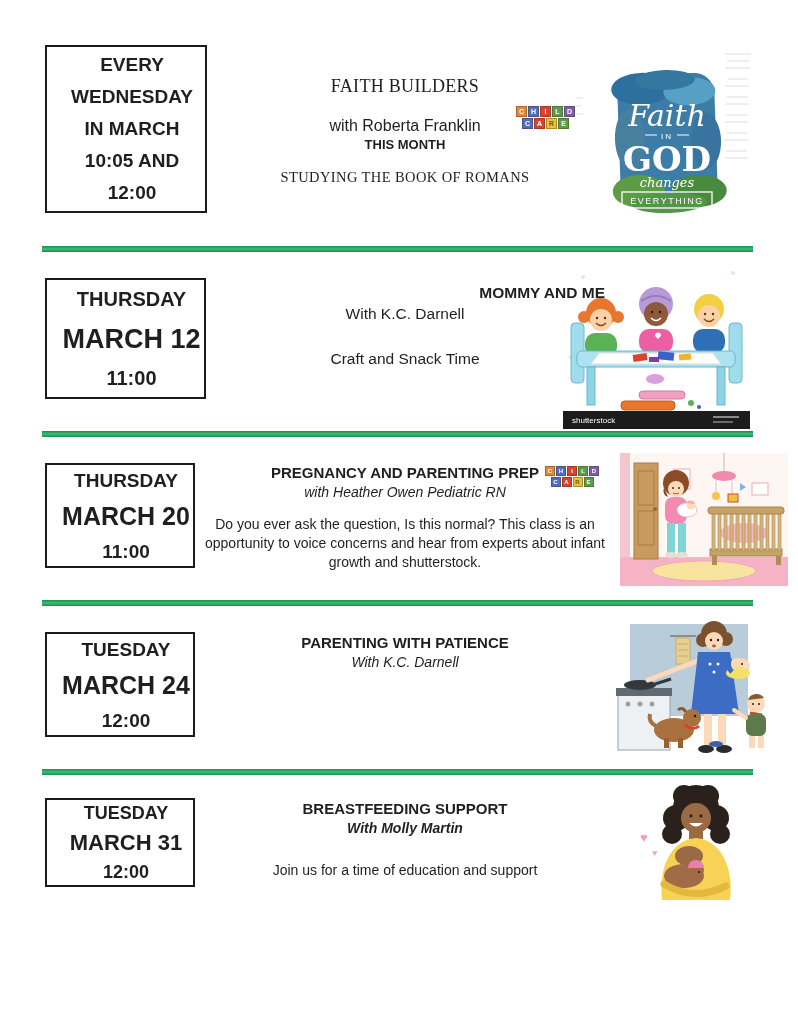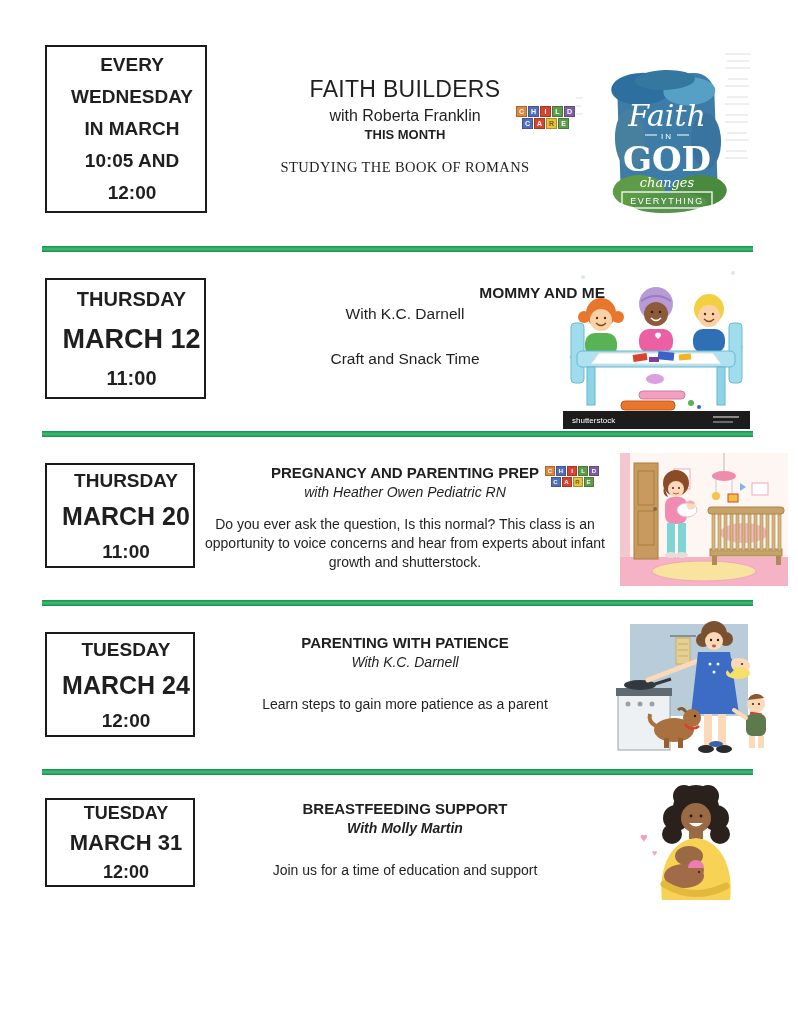--- a/index.html
+++ b/index.html
@@ -10,22 +10,22 @@
            background:linear-gradient(180deg,#14904a 0%,#3db873 45%,#3db873 55%,#14904a 100%);}
   .datebox{position:absolute;border:2px solid #1b1b1b;background:#fff;box-sizing:border-box;
            display:flex;flex-direction:column;align-items:center;justify-content:center;
            text-align:center;font-weight:700;padding-left:12px;}
   .dl{white-space:nowrap;}
   .sz-a{font-size:19px;line-height:32px;}                 
   .sz-day2{font-size:20px;line-height:37px;} .sz-big2{font-size:27px;line-height:42px;} .sz-time2{font-size:20px;line-height:37px;}
   .sz-day3{font-size:19px;line-height:33px;} .sz-big3{font-size:25px;line-height:38px;} .sz-time3{font-size:19px;line-height:33px;}
   .sz-day5{font-size:18px;line-height:28px;} .sz-big5{font-size:22px;line-height:31px;} .sz-time5{font-size:18px;line-height:28px;}
   .textblock{position:absolute;text-align:center;}
-  .t-title1{font-size:23px;letter-spacing:.3px;}
-  .t-with1{font-size:16px;margin-top:4px;}
+  .t-title1{font-size:18px;letter-spacing:.3px;font-family:Liberation Serif, serif;}
+  .t-with1{font-size:16px;margin-top:20px;}
   .t-note{font-size:13px;font-weight:700;margin-top:2px;}
   .t-serif{font-family:"Liberation Serif",serif;font-size:14.5px;letter-spacing:.4px;margin-top:17px;}
   .t-title{font-weight:700;}
   .s15 .t-title{font-size:15.5px;text-align:right;} .s15 .t-with{font-size:15.5px;margin-top:3px;} .s15 .t-detail{font-size:15.5px;margin-top:27px;}
   .s14 .t-title{font-size:15px;} .s14 .t-with{font-size:14px;margin-top:3px;font-style:italic;}
   .s14 .t-detail{font-size:14px;line-height:19px;margin-top:15px;}
   .s14.gap .t-detail{margin-top:25px;}
   .bold-with .t-with{font-weight:700;}
   .blocks{position:absolute;display:flex;flex-direction:column;align-items:center;gap:1px;z-index:4;}
   .brow{display:flex;gap:1px;}
@@ -274,21 +274,20 @@
 
   <section class="row" style="top:610px;height:158px;">
     <div class="datebox" style="left:45px;top:22px;width:150px;height:105px;">
       <div class="dl sz-day3">TUESDAY</div>
       <div class="dl sz-big3">MARCH 24</div>
       <div class="dl sz-time3">12:00</div>
     </div>
     <div class="textblock s14 gap" style="left:205px;top:24px;width:400px;">
       <div class="t-title">PARENTING WITH PATIENCE</div>
       <div class="t-with">With K.C. Darnell</div>
-      <div class="t-detail">Learn steps to gain more patience as a parent</div>
     </div>
     <svg class="art" style="left:612px;top:2;" width="178" height="146" viewBox="0 0 178 146">
       <rect x="18" y="12" width="118" height="92" fill="#b9ccd9"></rect>
       <g>
         <rect x="6" y="80" width="52" height="58" fill="#eef1f3" stroke="#98a2ab"></rect>
         <rect x="4" y="76" width="56" height="8" fill="#5f6a73"></rect>
         <ellipse cx="28" cy="73" rx="16" ry="5" fill="#33383e"></ellipse>
         <path d="M43 72l16 -5" stroke="#33383e" stroke-width="3"></path>
         <circle cx="16" cy="92" r="2.5" fill="#98a2ab"></circle>
           <circle cx="28" cy="92" r="2.5" fill="#98a2ab"></circle>

